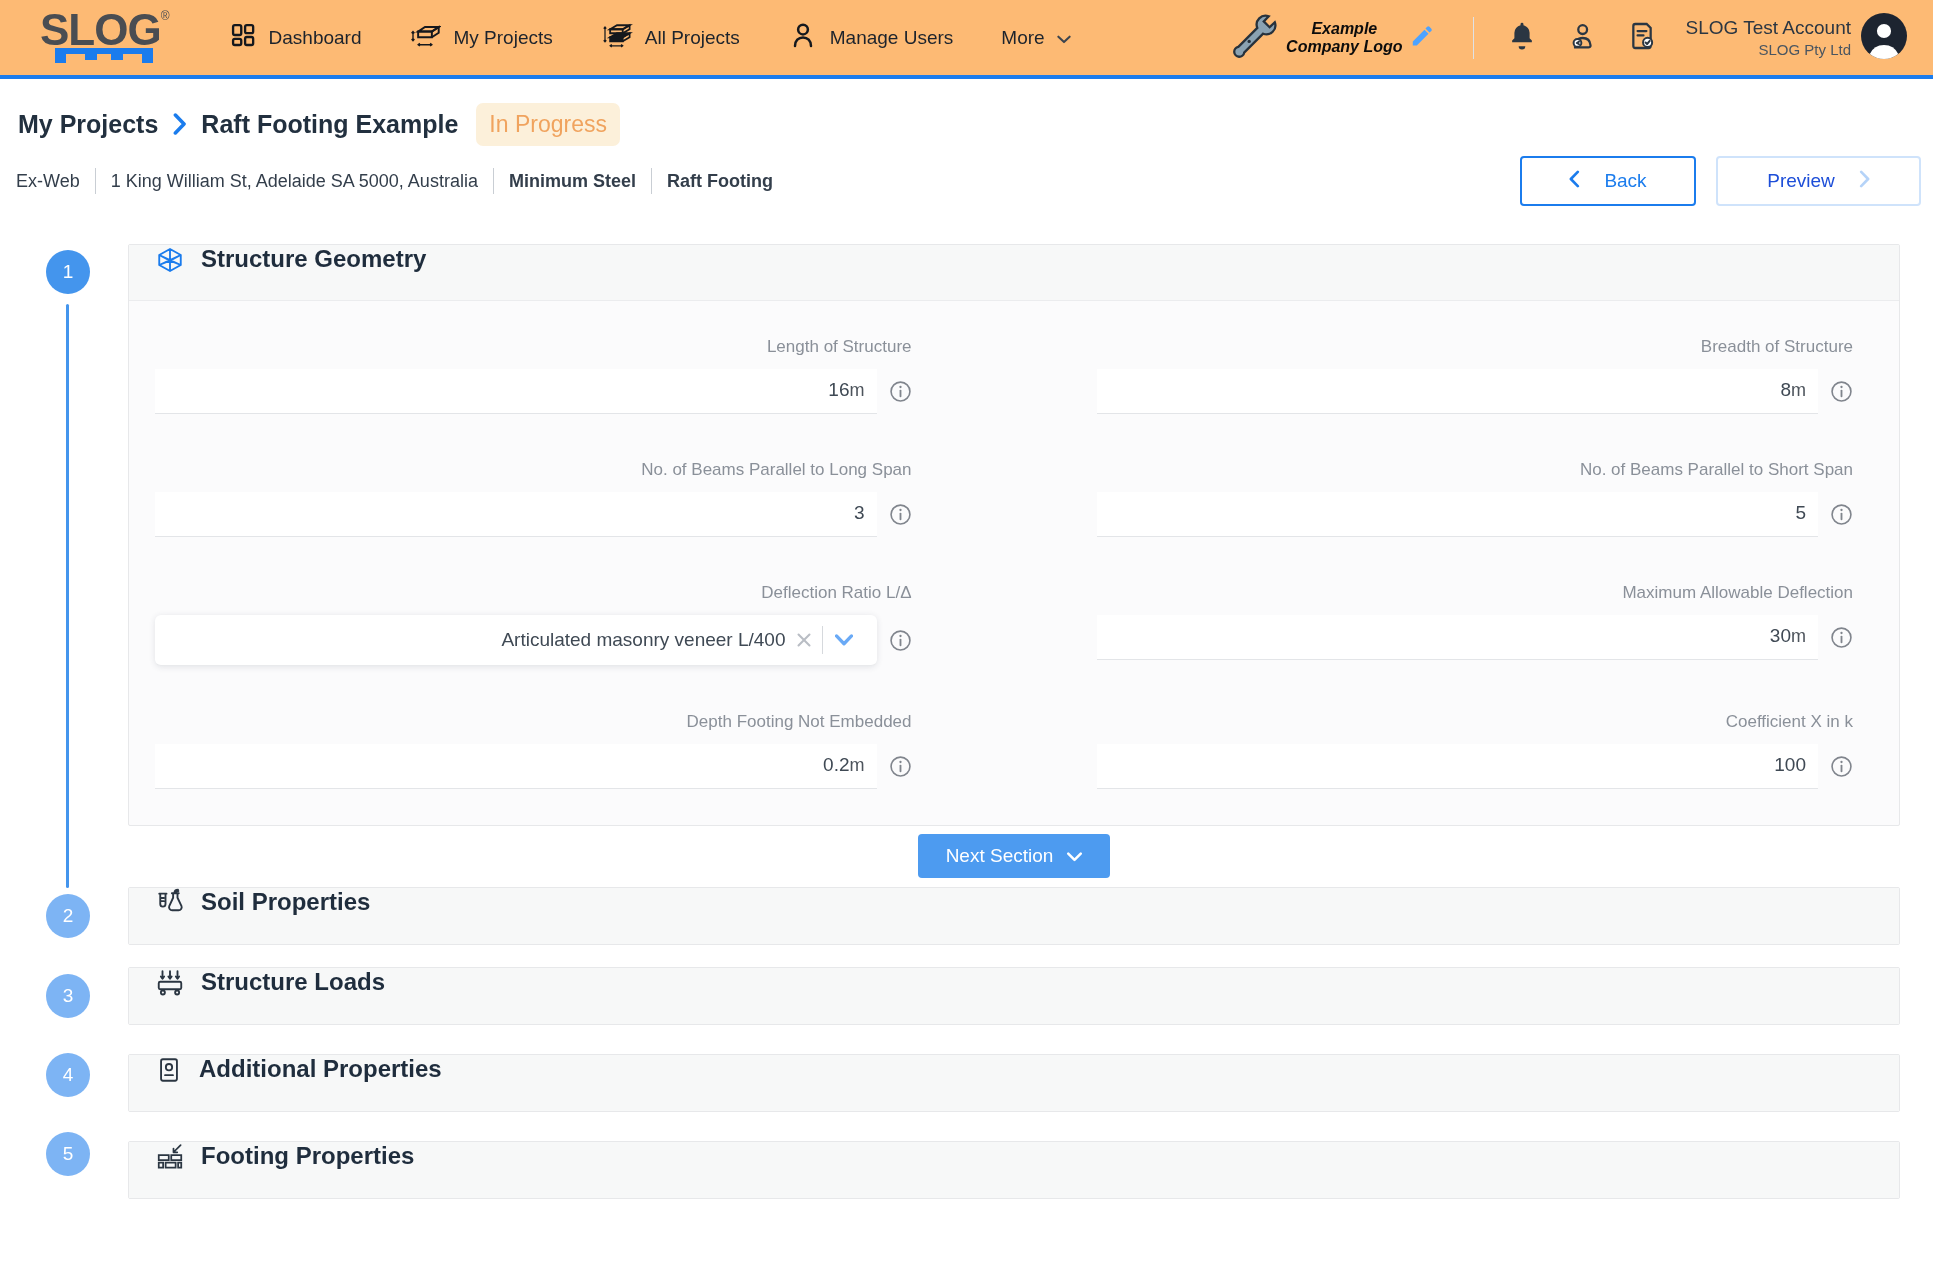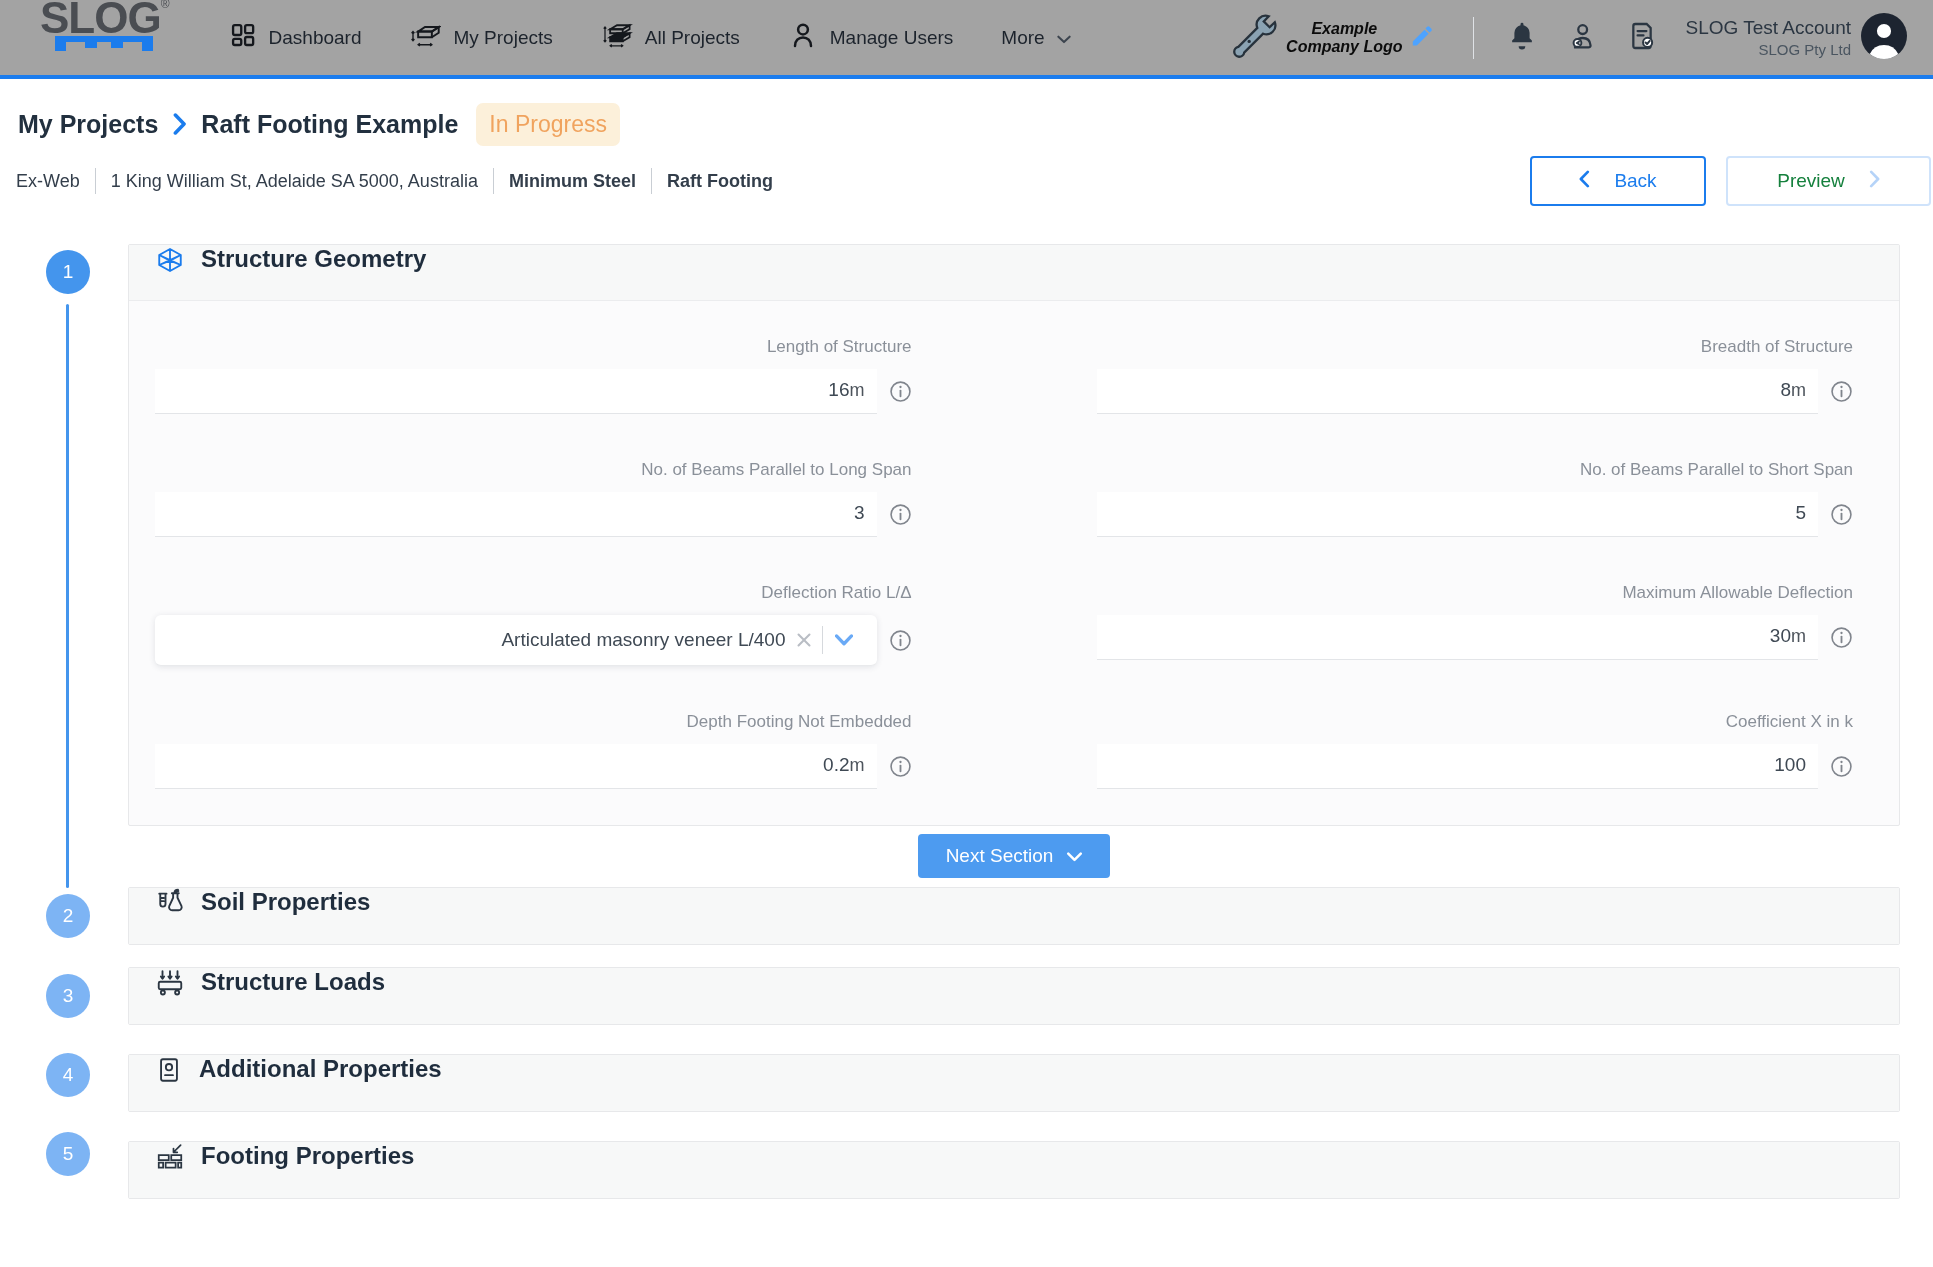--- a/index.html
+++ b/index.html
@@ -5,22 +5,22 @@
   * { margin:0; padding:0; box-sizing:border-box; }
   html,body { width:1933px; height:1267px; background:#fff; overflow:hidden;
     font-family:"Liberation Sans","DejaVu Sans",sans-serif; color:#232f3e; }
 
   :root{
     --accent:#1b7ced; --button-blue:#4d9bf0; --step-active:#4495ed; --step-inactive:#7db4f4;
     --status-bg:#fcf0da; --status-text:#f0a35e; --dark:#22303f;
   }
 
   
-  .navbar{ height:79px; display:flex; padding:0 26px 0 40px;
-    border-bottom:4px solid var(--accent); background:#a3a3a3; }
+  .navbar{ height:79px; display:flex; align-items:center; padding:0 26px 0 40px;
+    border-bottom:4px solid var(--accent); background:#fdba74; }
   .logo{ display:flex; flex-direction:column; align-items:center; margin-right:60px; cursor:pointer;}
   .logo-text{ font-size:44px; font-weight:800; letter-spacing:-1px; color:#4a4d52; line-height:.82;}
   .logo-text .reg{ font-size:12px; vertical-align:top; font-weight:400;}
   .nav-items{ display:flex; align-items:center; gap:48px; }
   .nav-item{ display:flex; align-items:center; gap:12px; font-size:19px; color:#1c232c; cursor:pointer; white-space:nowrap;}
   .nav-item svg{ flex:0 0 auto; }
   .nav-right{ margin-left:auto; display:flex; align-items:center; gap:28px; }
   .company-logo{ display:flex; align-items:center; gap:6px; cursor:pointer; margin-right:6px;}
   .company-logo .cl-text{ font-style:italic; font-weight:800; font-size:16px; line-height:1.1; color:#0c0c0c; text-align:center;}
   .v-divider{ width:1px; height:42px; background:#dfe2e6; margin:0 4px;}
@@ -32,29 +32,29 @@
 
   
   .breadcrumb-row{ display:flex; align-items:center; gap:14px; margin:24px 0 0 18px; height:42px; }
   .bc-link{ font-size:25px; font-weight:700; color:var(--dark); cursor:pointer; }
   .bc-current{ font-size:25px; font-weight:700; color:var(--dark); }
   .bc-chevron{ display:flex; }
   .status-badge{ background:var(--status-bg); color:var(--status-text); font-size:23px;
     padding:8px 13px; border-radius:7px; margin-left:4px; }
 
   
-  .meta-row{ display:flex; align-items:center; margin:10px 0 0 16px; height:52px; padding-right:2px; }
+  .meta-row{ display:flex; align-items:center; margin:10px 0 0 16px; height:52px; padding-right:12px; }
   .meta-items{ display:flex; align-items:center; gap:15px; font-size:18px; color:#333e4b; }
   .meta-sep{ width:1px; height:26px; background:#c9ced4; }
   .meta-bold{ font-weight:700; }
   .meta-actions{ margin-left:auto; display:flex; gap:20px; }
   .btn{ height:50px; border-radius:4px; display:flex; align-items:center; justify-content:center;
     gap:24px; font-size:19px; cursor:pointer; background:#fff; }
   .btn-back{ width:176px; border:2px solid var(--accent); color:var(--accent); }
-  .btn-preview{ width:205px; border:2px solid #cfe3fb; color:#15803d; cursor:default; }
+  .btn-preview{ width:205px; border:2px solid #cfe3fb; color:#1d4ed8; cursor:default; }
 
   
   .main{ position:relative; margin-top:37px; padding:0 33px 0 128px; }
   .step-circle{ position:absolute; left:46px; width:44px; height:44px; border-radius:50%;
     color:#fff; font-size:19px; display:flex; align-items:center; justify-content:center; cursor:pointer; }
   .step-1{ top:6px; background:var(--step-active); }
   .step-2{ top:650px; background:var(--step-inactive); }
   .step-3{ top:730px; background:var(--step-inactive); }
   .step-4{ top:809px; background:var(--step-inactive); }
   .step-5{ top:888px; background:var(--step-inactive); }

